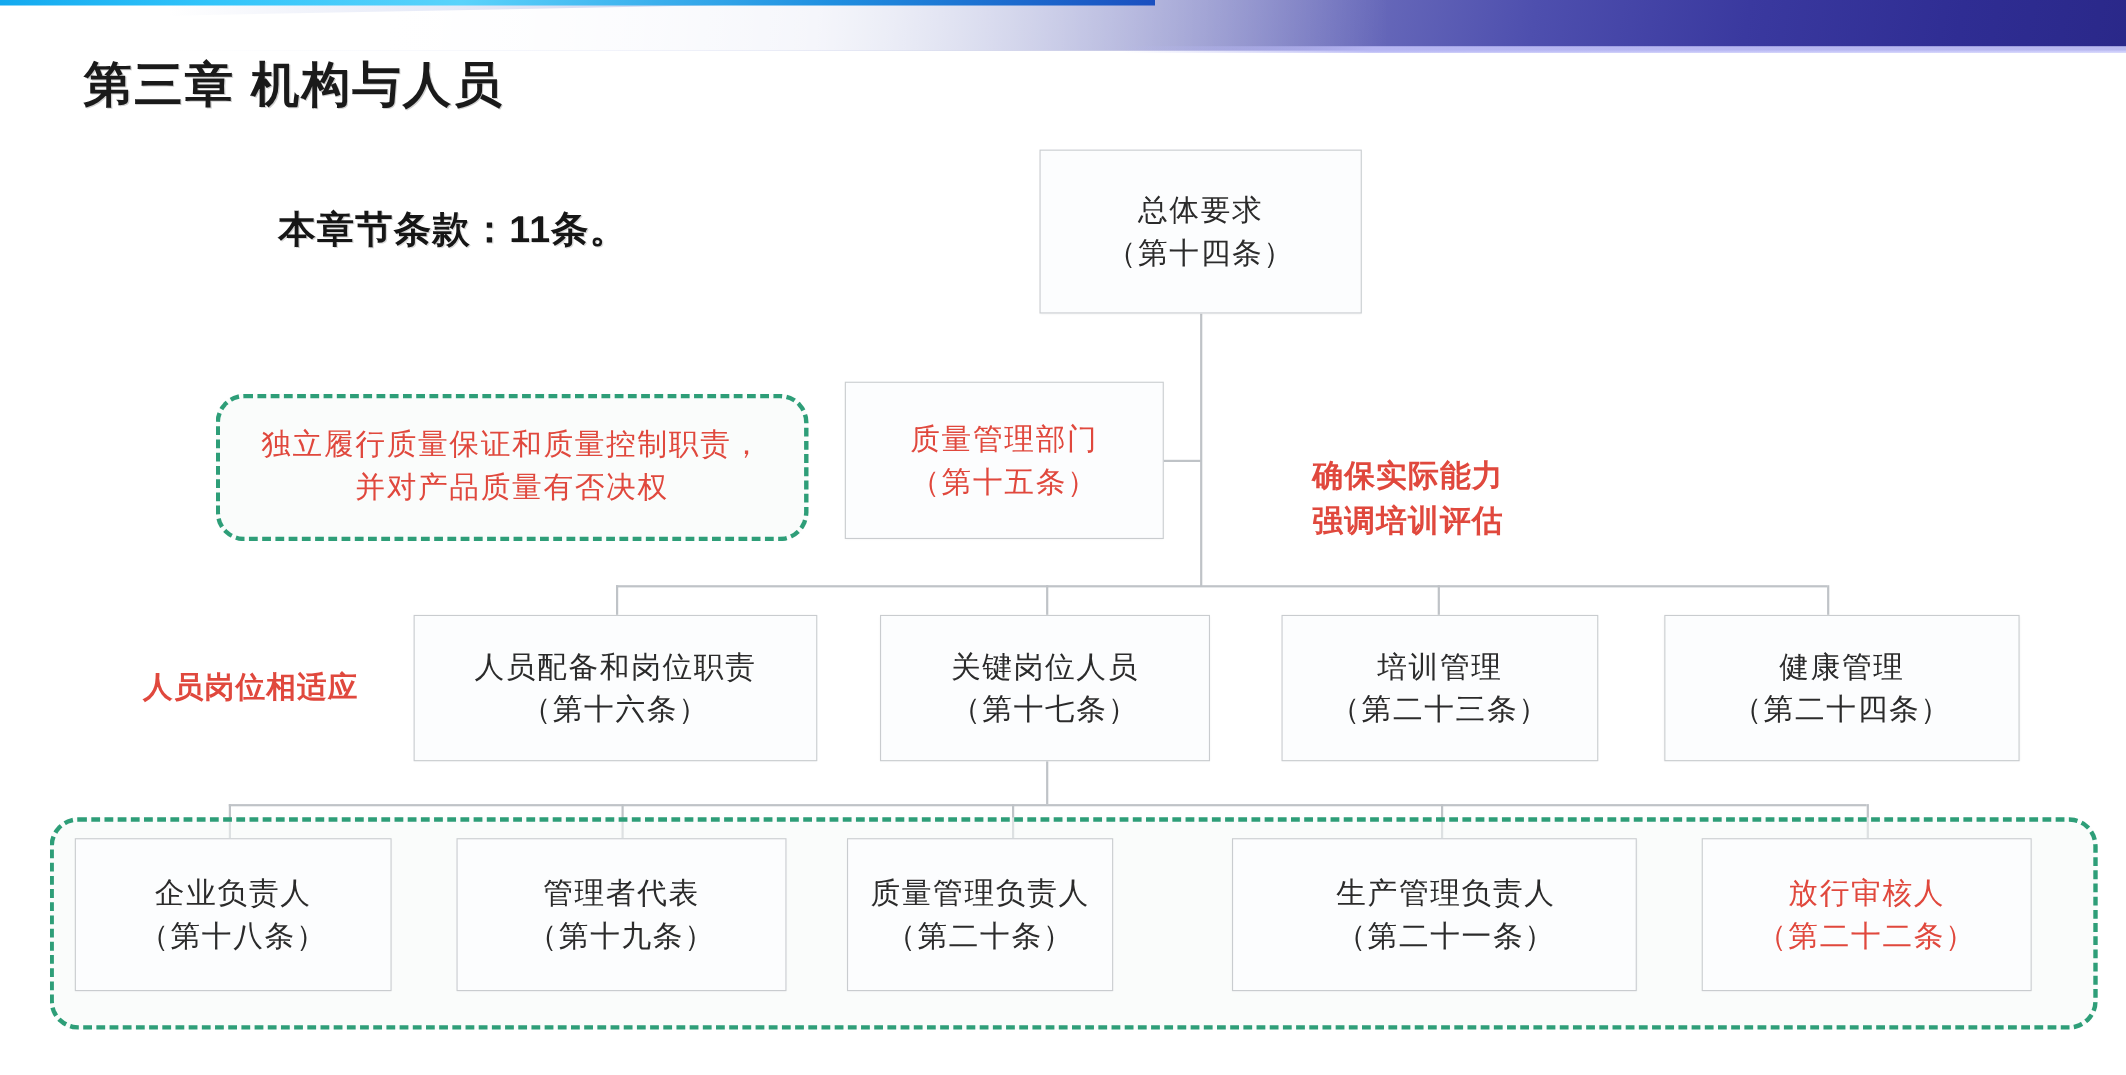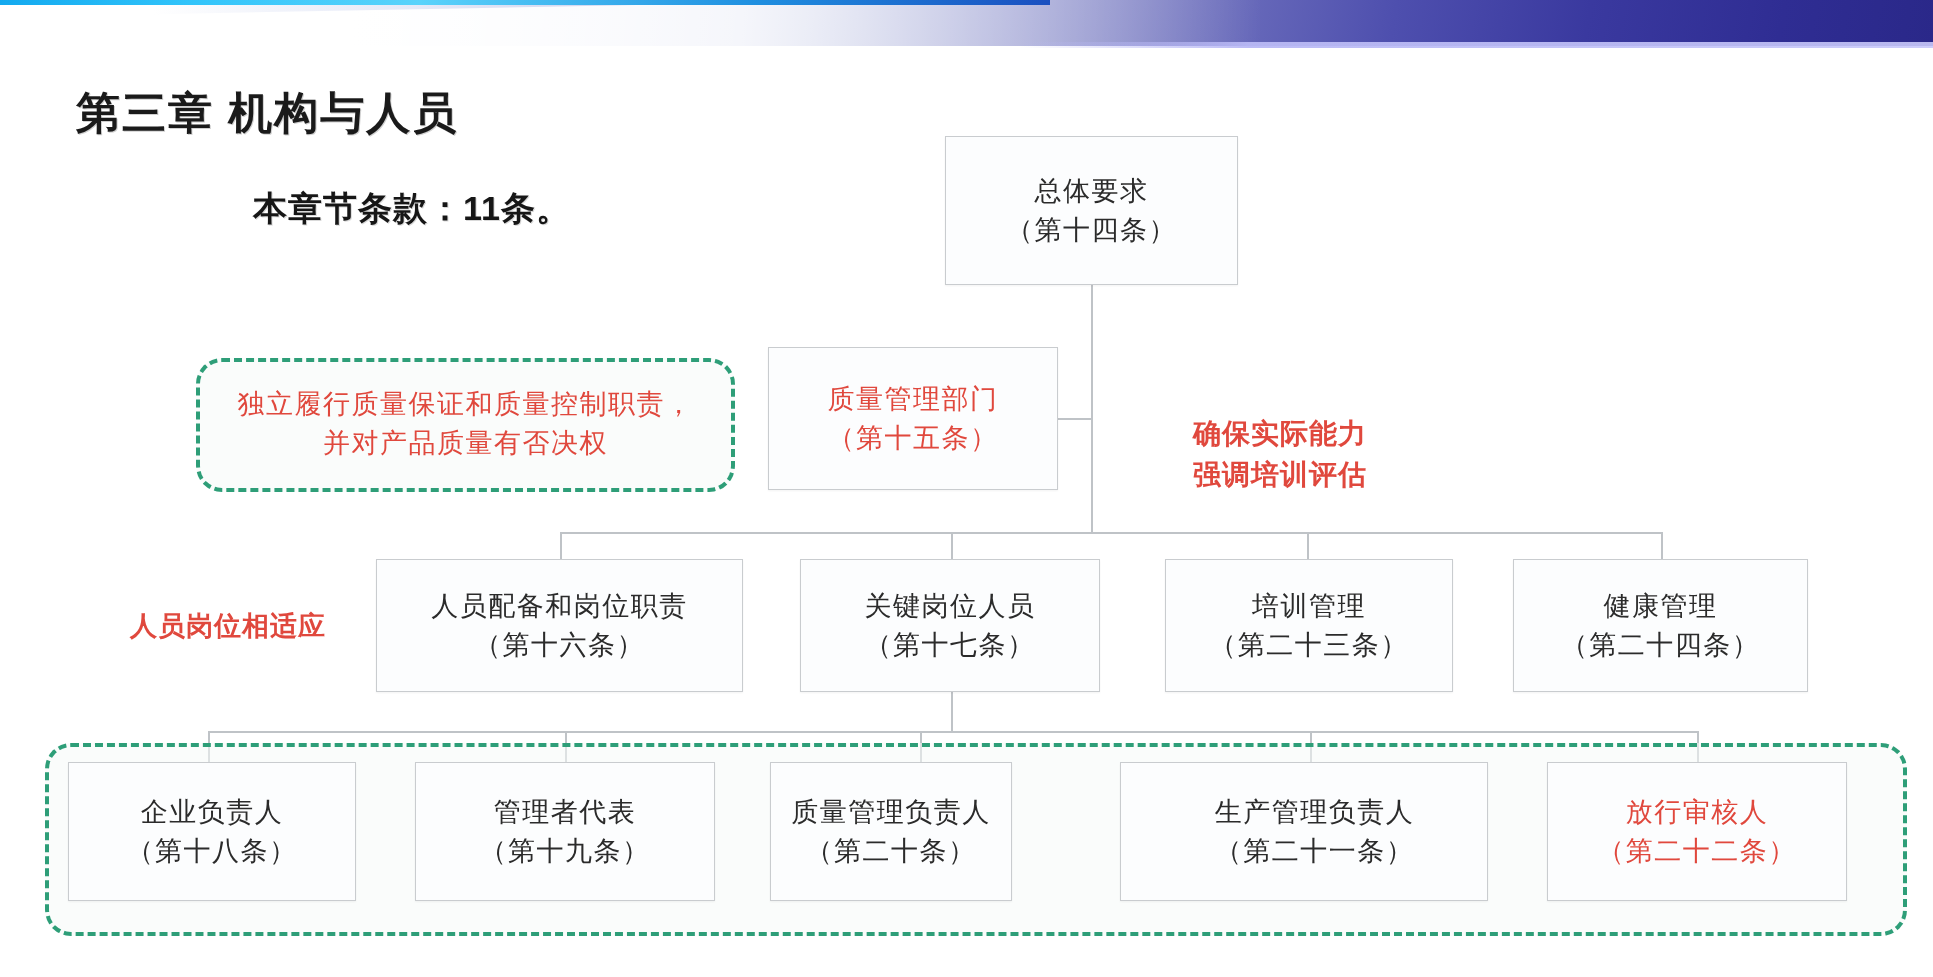--- a/index.html
+++ b/index.html
@@ -43,21 +43,20 @@
   }
 
   
   .page-title {
     position:absolute; left:76px; top:48px;
     font-family:"Liberation Sans","DejaVu Sans",sans-serif;
     font-weight:bold; font-size:44px; color:#1a1a1a;
     letter-spacing:2px;
     text-shadow:1px 1px 0 rgba(120,120,120,0.35);
     white-space:nowrap;
-    margin-top:36px;
   }
   .sub-note {
     position:absolute; left:253px; top:186px;
     font-family:"Liberation Sans","DejaVu Sans",sans-serif;
     font-weight:bold; font-size:34px; color:#161616;
     letter-spacing:1px; white-space:nowrap;
     text-shadow:1px 1px 0 rgba(130,130,130,0.3);
   }
 
   
@@ -156,21 +155,21 @@
     <span class="l2">（第十五条）</span>
   </div>
   <div class="node" style="left:800px; top:559px; width:300px; height:133px;">
     <span class="l1">关键岗位人员</span>
     <span class="l2">（第十七条）</span>
   </div>
   <div class="node" style="left:1165px; top:559px; width:288px; height:133px;">
     <span class="l1">培训管理</span>
     <span class="l2">（第二十三条）</span>
   </div>
-  <div class="node" style="left:1513px; top:559px; width:295px; height:133px;">
+  <div class="node" style="left:1513px; top:559px; width:323px; height:133px;">
     <span class="l1">健康管理</span>
     <span class="l2">（第二十四条）</span>
   </div>
 
   <div class="node" style="left:68px; top:762px; width:288px; height:139px;">
     <span class="l1">企业负责人</span>
     <span class="l2">（第十八条）</span>
   </div>
   <div class="node" style="left:415px; top:762px; width:300px; height:139px;">
     <span class="l1">管理者代表</span>

